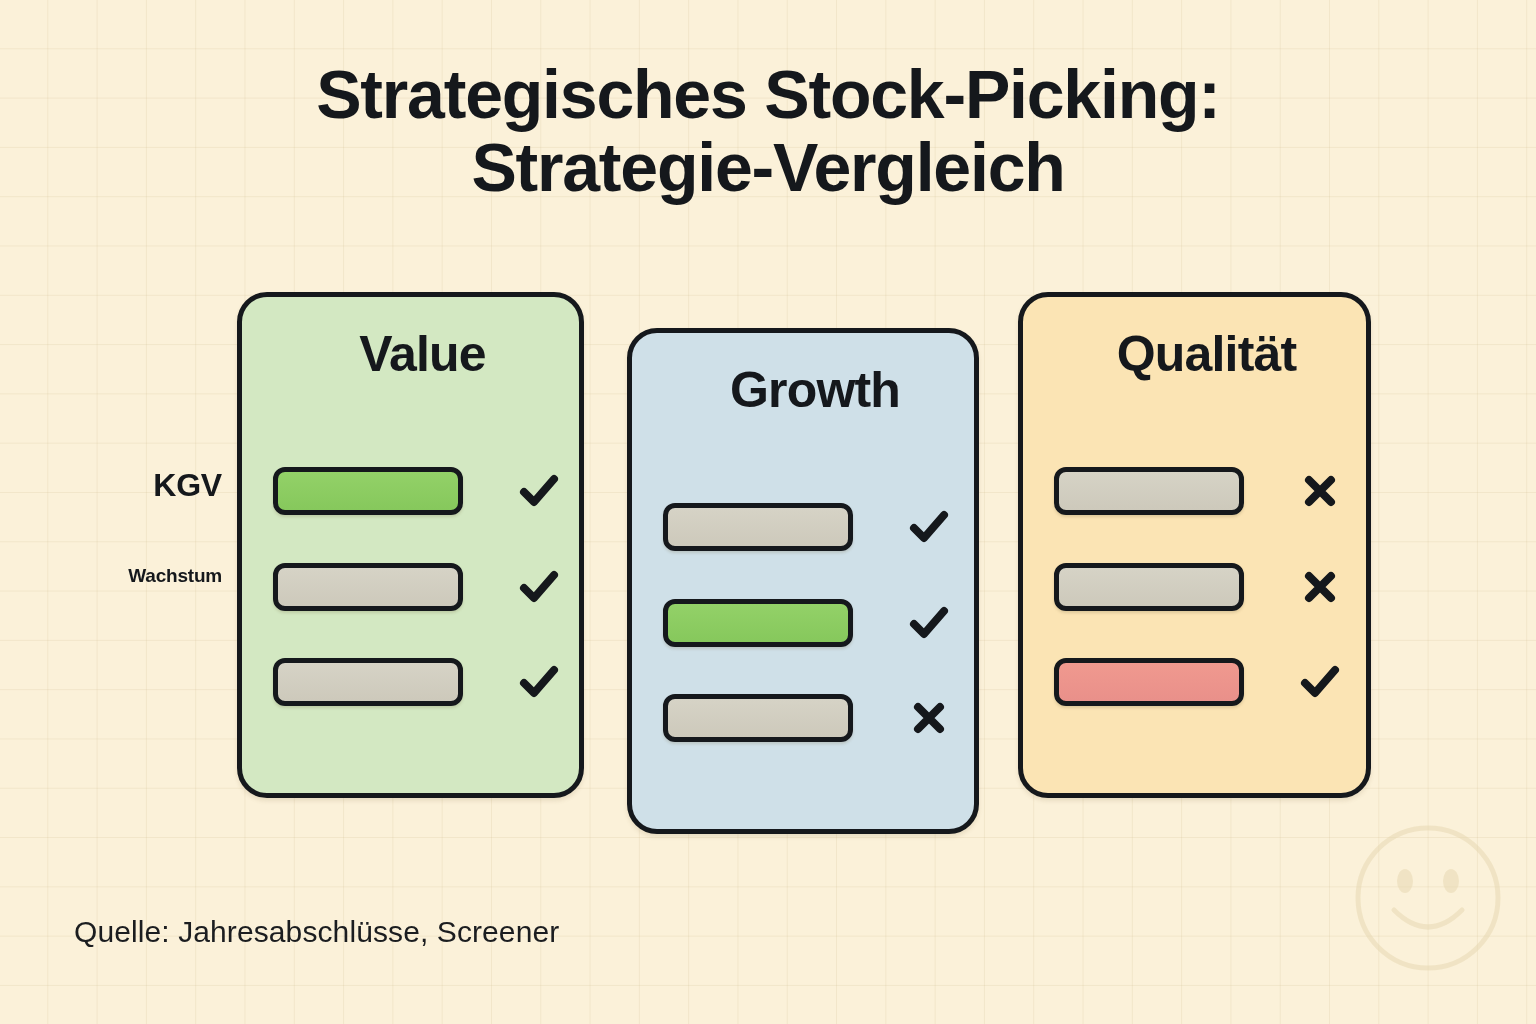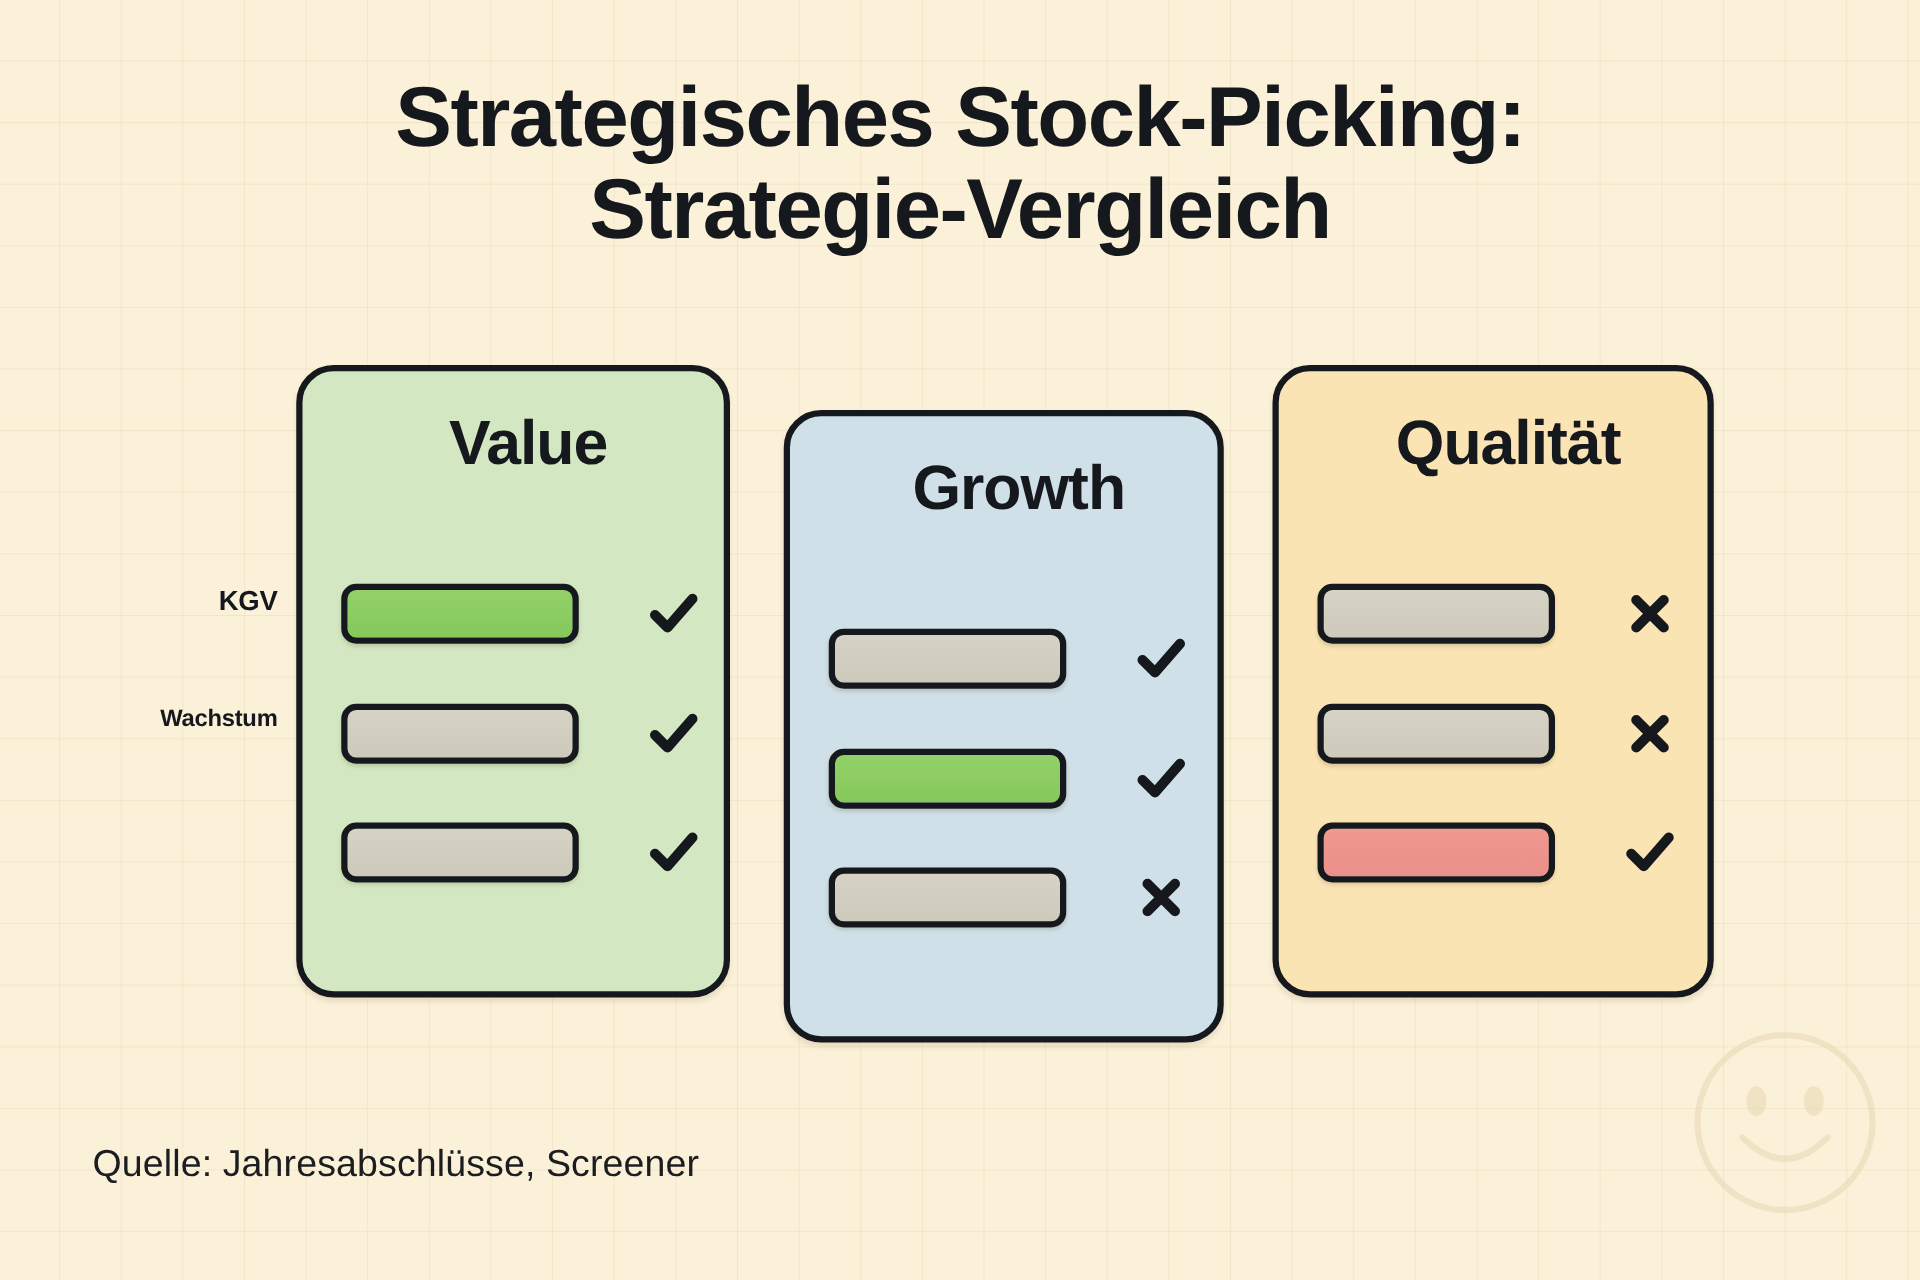--- a/index.html
+++ b/index.html
@@ -34,21 +34,21 @@
   
   .rowlabels{position:absolute;left:0;top:0;width:232px;height:1024px;}
   .rowlabel{
     position:absolute;right:10px;
     text-align:right;
     color:#15181c;
     font-weight:700;
     line-height:1.06;
     letter-spacing:-.2px;
   }
-  .rowlabel.r0{top:469px;font-size:22px;margin-left:32px;}
+  .rowlabel.r0{top:469px;font-size:32px;margin-left:32px;}
   .rowlabel.r1{top:566px;font-size:19px;}
   .rowlabel.r2{top:648px;font-size:25px;}
   .rowlabel .ln{display:block;}
 
   
   .card{
     position:absolute;
     top:292px;height:506px;
     border:5px solid #15181c;
     border-radius:30px;

